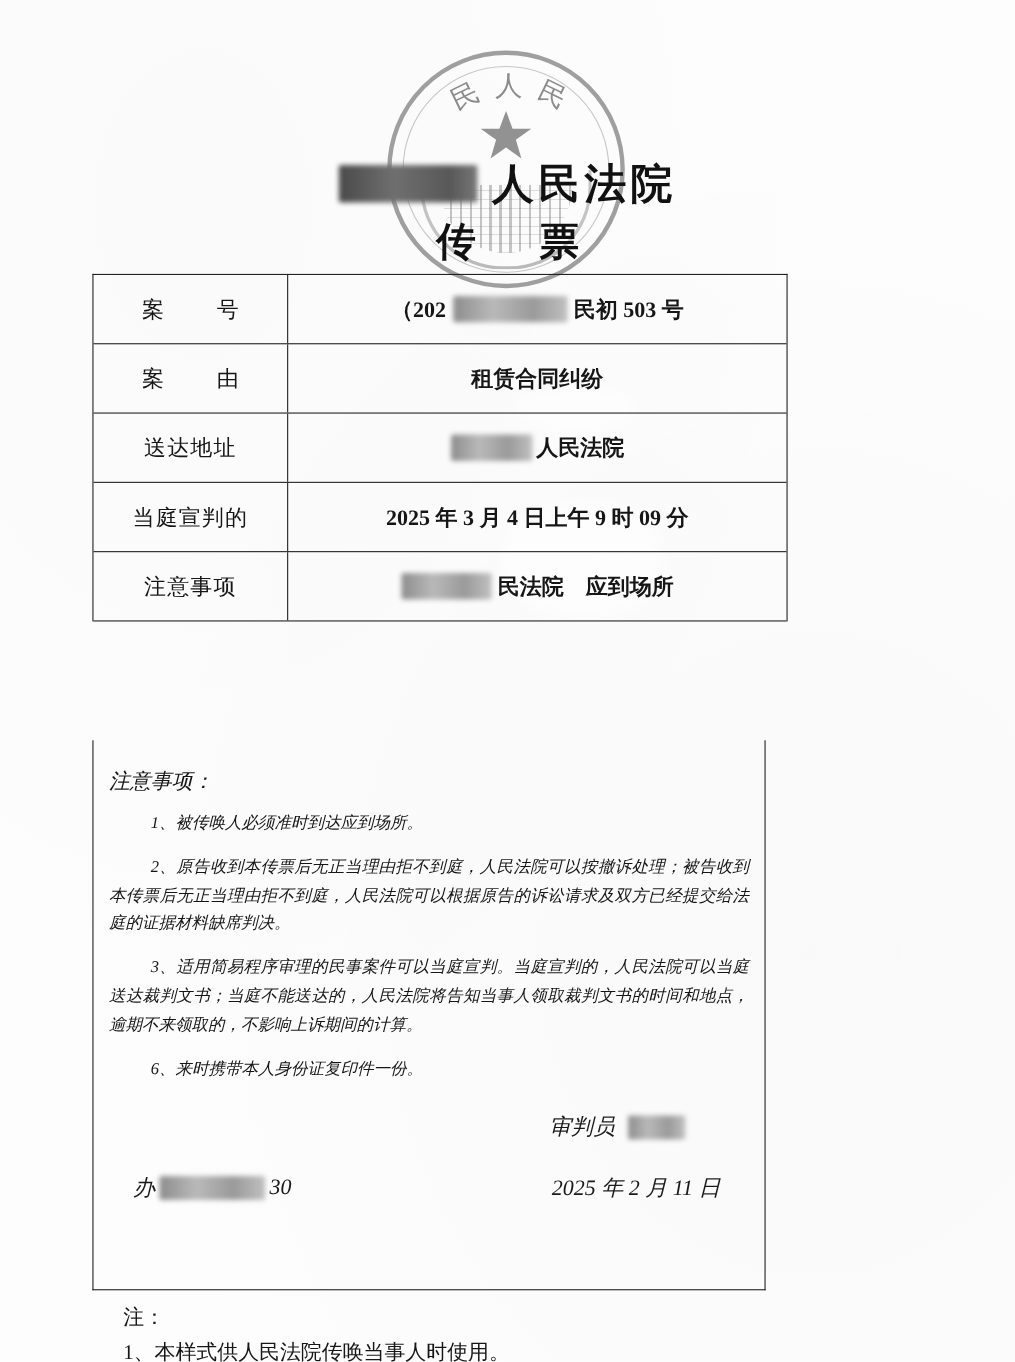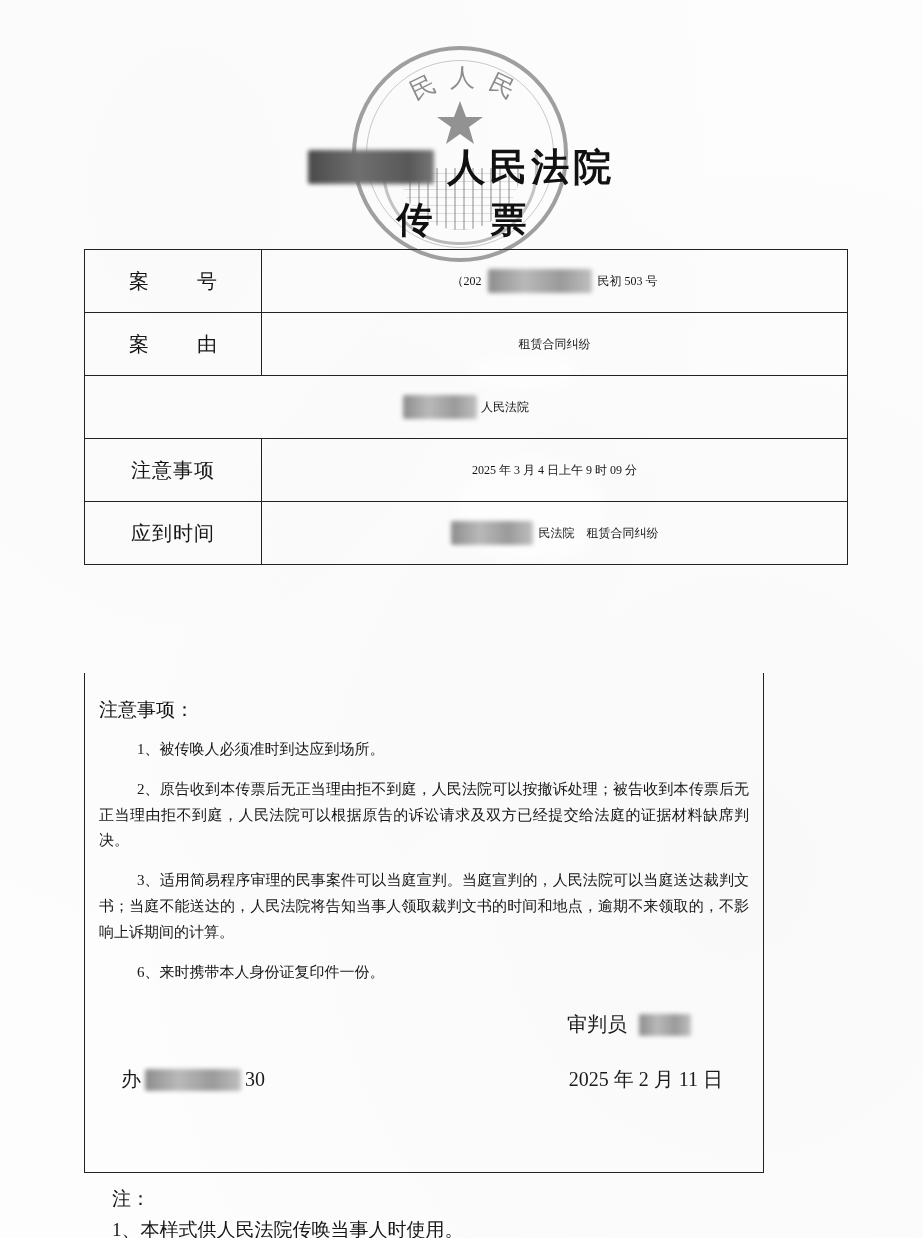--- a/index.html
+++ b/index.html
@@ -141,21 +141,21 @@
     background: rgba(255,255,255,0.55);
     filter: blur(7px);
     pointer-events: none;
   }
 
   
   .table {
     position: absolute;
     left: 84px;
     top: 249px;
-    width: 764px;
+    width: 632px;
     border: 1.6px solid #222;
     border-bottom: none;
     box-sizing: border-box;
     z-index: 3;
     background: rgba(255,255,255,0.0);
   }
   .row {
     display: flex;
     border-bottom: 1.6px solid #222;
     min-height: 62px;
@@ -173,43 +173,45 @@
   }
   .cell-label.wide-space {
     letter-spacing: 14px;
     text-indent: 14px;
   }
   .cell-value {
     flex: 1;
     display: flex;
     align-items: center;
     justify-content: center;
-    font-size: 12px;
+    font-size: 20px;
     color: #161616;
     padding: 0 10px;
     text-align: right;
     position: relative;
+    font-weight: bold;
   }
   .cell-value.left {
     justify-content: flex-start;
     padding-left: 16px;
   }
 
   
   .notes {
     position: absolute;
     left: 84px;
     top: 673px;
-    width: 680px;
+    width: 612px;
     min-height: 500px;
     border: 1.6px solid #222;
     border-top: none;
     box-sizing: border-box;
     padding: 24px 14px 12px 14px;
     z-index: 3;
+    font-style: italic;
   }
   .notes-title {
     font-size: 19px;
     margin-bottom: 14px;
     color: #161616;
   }
   .notes p {
     margin: 0 0 14px 0;
     font-size: 15px;
     line-height: 1.72;
@@ -293,37 +295,38 @@
       </div>
     </div>
 
     <div class="row">
       <div class="cell-label wide-space">案　由</div>
       <div class="cell-value">租赁合同纠纷</div>
     </div>
 
 
     <div class="row">
+      <div class="cell-label">送达地址</div>
       <div class="cell-value">
         <span class="redact" style="width:74px;height:24px;margin-right:4px;"></span>
         <span>人民法院</span>
       </div>
     </div>
 
 
     <div class="row">
+      <div class="cell-label">当庭宣判的</div>
+      <div class="cell-value">2025 年 3 月 4 日上午 9 时 09 分</div>
+    </div>
+
+    <div class="row">
       <div class="cell-label">注意事项</div>
-      <div class="cell-value">2025 年 3 月 4 日上午 9 时 09 分</div>
-    </div>
-
-    <div class="row">
-      <div class="cell-label">应到时间</div>
       <div class="cell-value">
         <span class="redact" style="width:82px;height:24px;margin-right:6px;"></span>
-        <span>民法院　租赁合同纠纷</span>
+        <span>民法院　应到场所</span>
       </div>
     </div>
 
   </div>
 
   <div class="notes">
     <div class="notes-title">注意事项：</div>
 
     <p class="indent">1、被传唤人必须准时到达应到场所。</p>
     <p class="indent">2、原告收到本传票后无正当理由拒不到庭，人民法院可以按撤诉处理；被告收到本传票后无正当理由拒不到庭，人民法院可以根据原告的诉讼请求及双方已经提交给法庭的证据材料缺席判决。</p>

